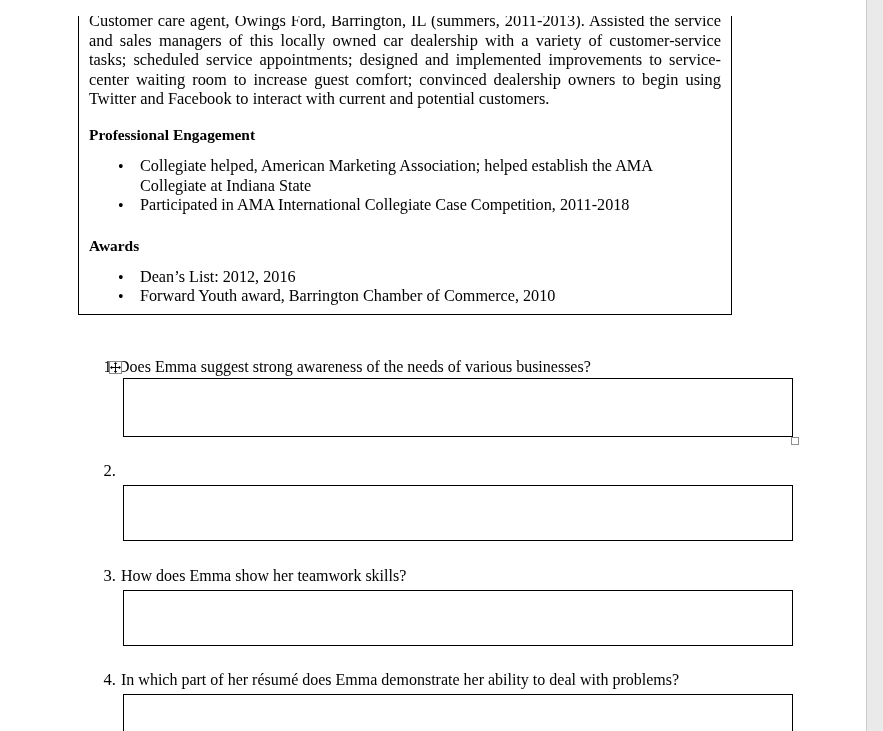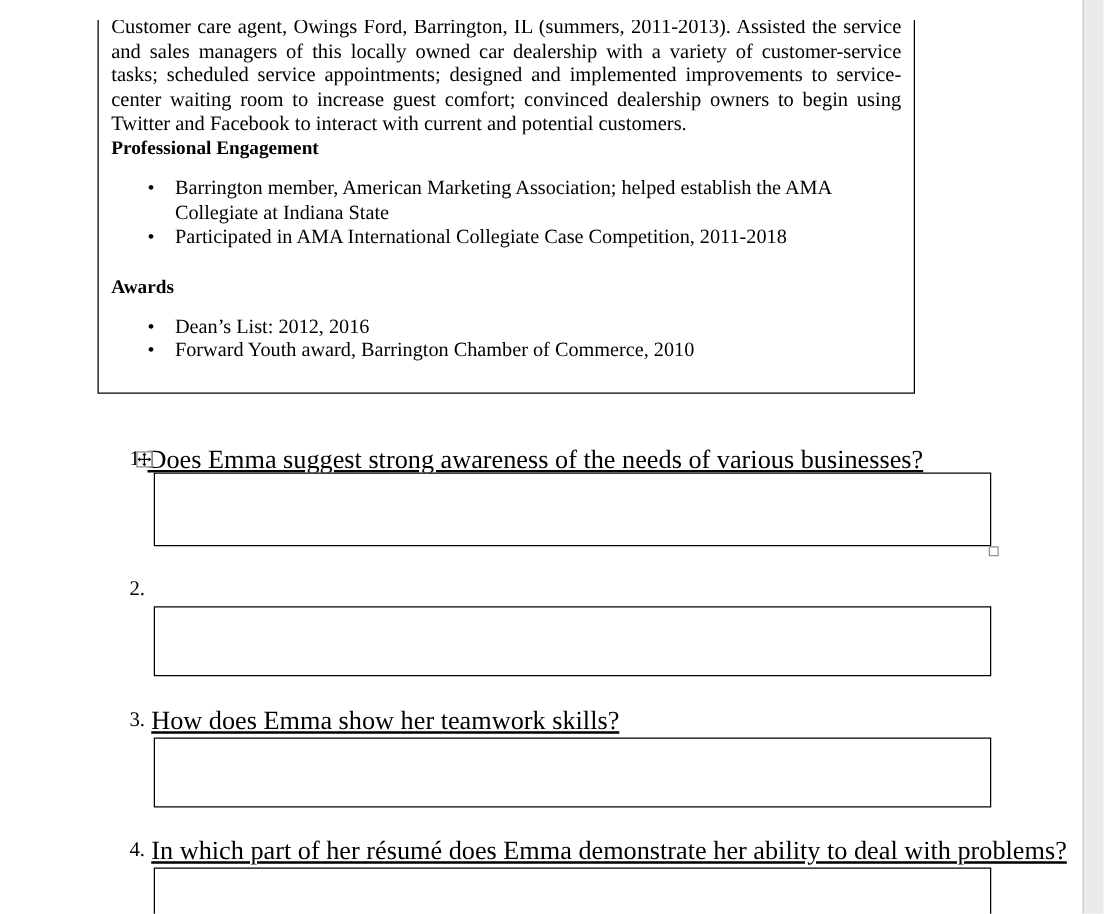--- a/index.html
+++ b/index.html
@@ -101,24 +101,23 @@
     top: 0;
     width: 20px;
     text-align: right;
     font-size: 16.6px;
     line-height: 22px;
   }
   .q-text {
     position: absolute;
     left: 121px;
     top: 0;
-    font-size: 21px;
+    font-size: 16px;
     line-height: 22px;
     white-space: nowrap;
-    text-decoration: underline;
   }
   .q-text.tight {
     left: 118px;
   }
   .answer-box {
     position: absolute;
     left: 123px;
     width: 670px;
     box-sizing: border-box;
     border: 1.7px solid #000;
@@ -154,26 +153,26 @@
 </head>
 <body>
 
 <div id="doc-page">
 
   <div id="resume-box">
     <div class="resume-inner">
 
       <p class="resume-para" style="margin-top:28px;">Customer care agent, Owings Ford, Barrington, IL (summers, 2011-2013). Assisted the service and sales managers of this locally owned car dealership with a variety of customer-service tasks; scheduled service appointments; designed and implemented improvements to service-center waiting room to increase guest comfort; convinced dealership owners to begin using Twitter and Facebook to interact with current and potential customers.</p>
 
-      <div class="sec-heading" style="">Professional Engagement</div>
+      <div class="sec-heading" style="margin-top:16px;">Professional Engagement</div>
 
       <ul class="res-list" style="margin-top:12px;">
         <li>
           <span class="bullet">•</span>
-          <span>Barrington member, American Marketing Association; helped establish the AMA Collegiate at Indiana State</span>
+          <span>Collegiate helped, American Marketing Association; helped establish the AMA Collegiate at Indiana State</span>
         </li>
         <li>
           <span class="bullet">•</span>
           <span>Participated in AMA International Collegiate Case Competition, 2011-2018</span>
         </li>
       </ul>
 
       <div class="sec-heading" style="margin-top:20px;">Awards</div>
 
       <ul class="res-list" style="margin-top:12px;">

